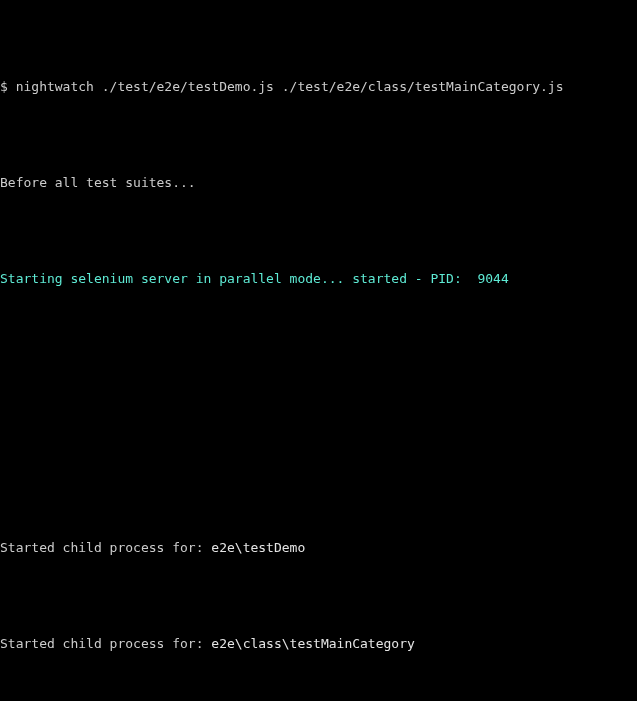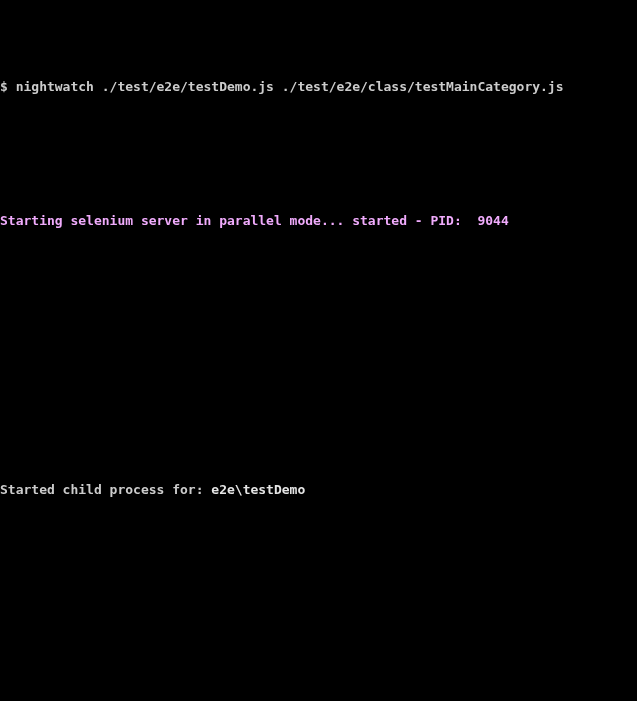--- a/index.html
+++ b/index.html
@@ -24,51 +24,52 @@
     color: #cccccc;
     padding: 0;
     box-sizing: border-box;
     white-space: pre;
   }
   .line {
     height: 19.2px;
     white-space: pre;
     display: block;
     overflow: visible;
-    font-weight: bold;
   }
   .line.blank { color: transparent; }
 
   
   .c-white   { color: #cccccc; }
-  .c-magenta { color: #f0abfc; }
+  .c-magenta { color: #5eead4; }
   .c-yellow  { color: #e5e5e5; }
 </style>
 </head>
 <body>
 
 <div id="terminal">
 
   
   <div class="line"><span class="c-white">$ </span><span class="c-white">nightwatch ./test/e2e/testDemo.js ./test/e2e/class/testMainCategory.js</span></div>
 
   
+  <div class="line"><span class="c-white">Before all test suites...</span></div>
 
   
   <div class="line"><span class="c-magenta">Starting selenium server in parallel mode... started - PID:  9044</span></div>
 
   
   <div class="line blank">&nbsp;</div>
   
   <div class="line blank">&nbsp;</div>
 
   
   <div class="line"><span class="c-white">Started child process for: </span><span class="c-yellow">e2e\testDemo</span></div>
 
   
+  <div class="line"><span class="c-white">Started child process for: </span><span class="c-yellow">e2e\class\testMainCategory</span></div>
 
   
   
 
   
   
 
   
   
 

